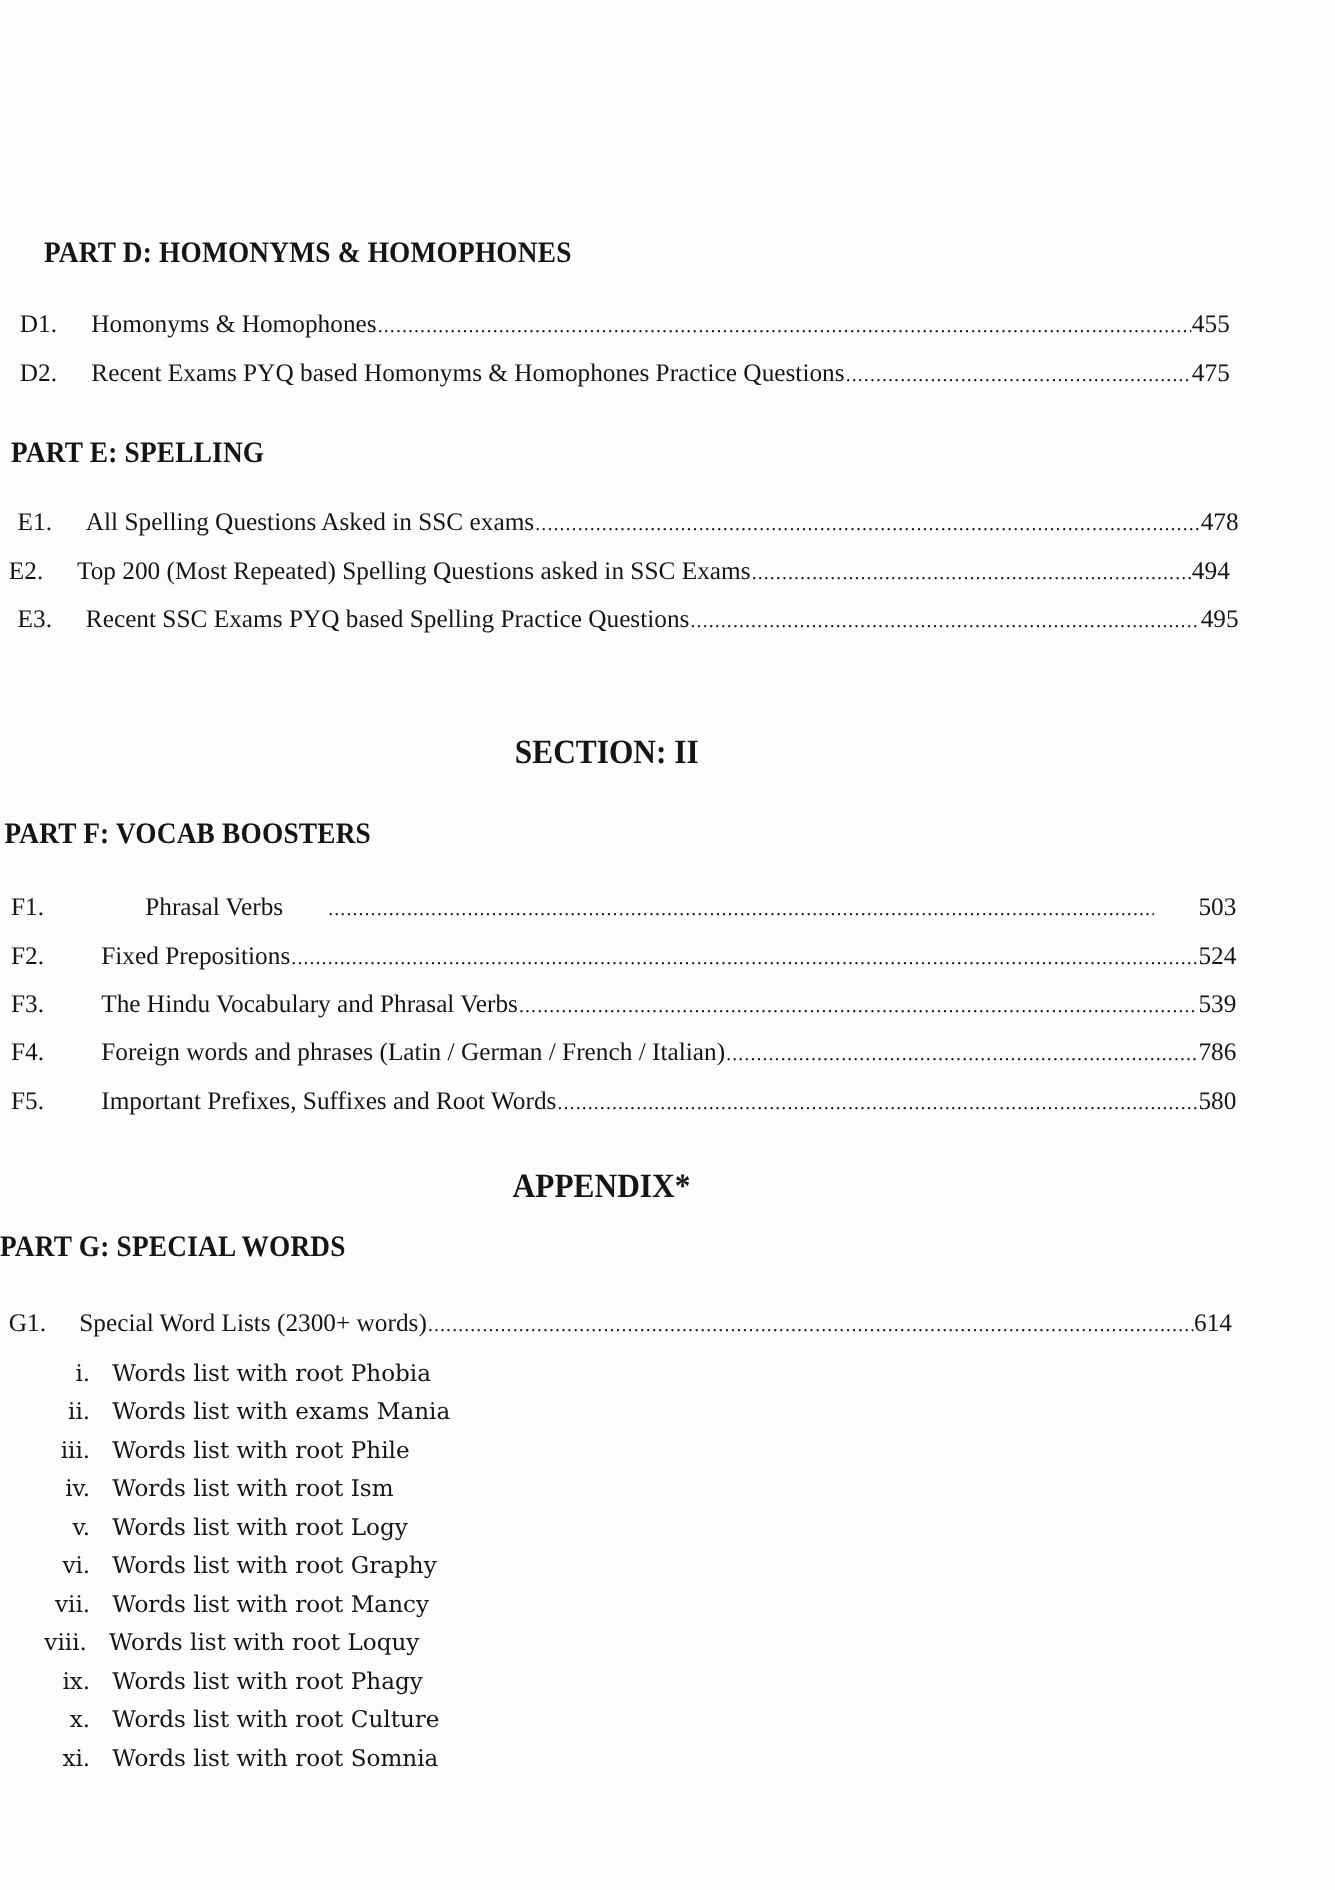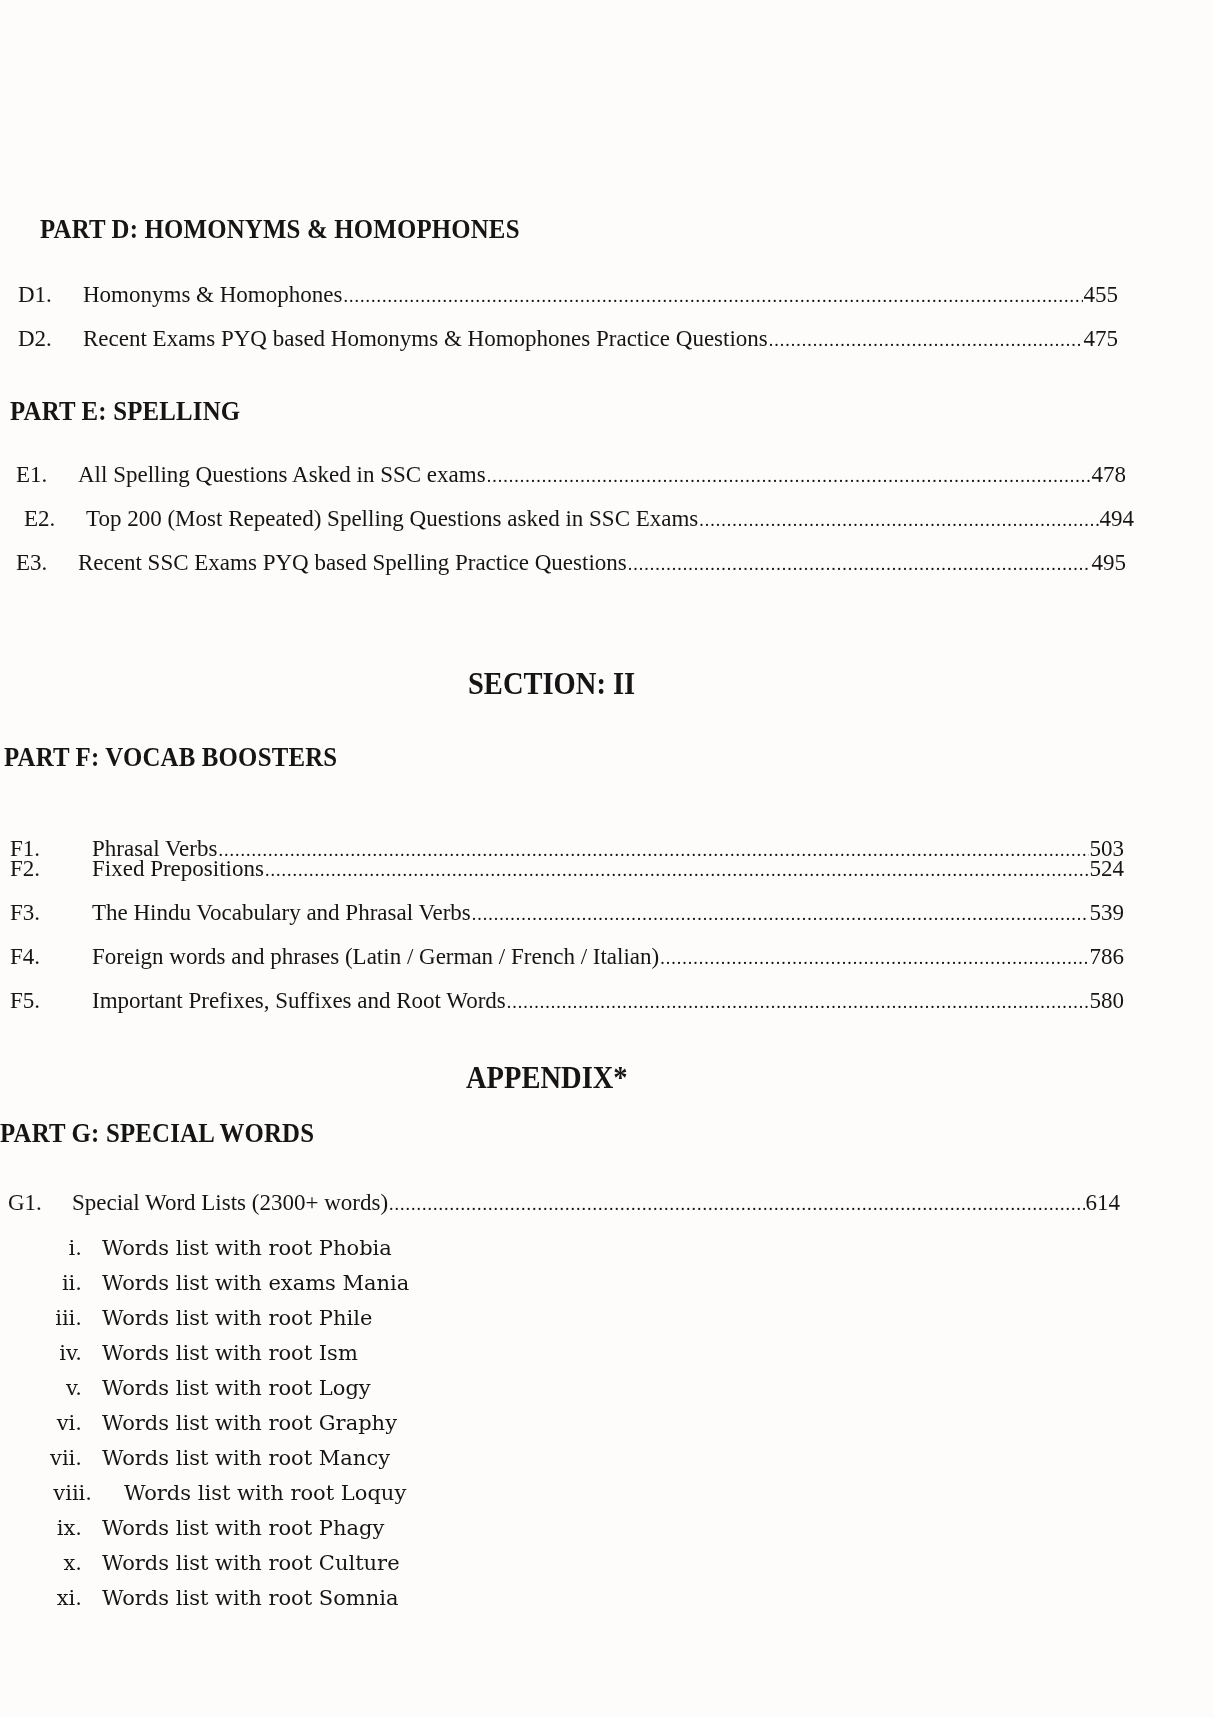--- a/index.html
+++ b/index.html
@@ -59,37 +59,37 @@
   <span class="page">475</span>
 </div>
 
 <div class="abs part-title" style="left:10px; top:396px;">PART E:  SPELLING</div>
 <div class="toc-row" style="left:16px; width:1110px; top:462px;">
   <span class="code" style="width:62px;">E1.</span>
   <span class="title">All Spelling Questions Asked in SSC exams</span>
   <span class="leader"></span>
   <span class="page">478</span>
 </div>
-<div class="toc-row" style="left:24px; width:1110px; top:506px;justify-content:center;">
+<div class="toc-row" style="left:8px; width:1110px; top:506px;justify-content:center;">
   <span class="code" style="width:62px;">E2.</span>
   <span class="title">Top 200 (Most Repeated) Spelling Questions asked in SSC Exams</span>
   <span class="leader"></span>
   <span class="page">494</span>
 </div>
 <div class="toc-row" style="left:16px; width:1110px; top:550px;">
   <span class="code" style="width:62px;">E3.</span>
   <span class="title">Recent SSC Exams PYQ based Spelling Practice Questions</span>
   <span class="leader"></span>
   <span class="page">495</span>
 </div>
 
 <div class="abs section-title" style="left:468px; top:666px;">SECTION: II</div>
 
 <div class="abs part-title" style="left:4px; top:742px;">PART F:  VOCAB BOOSTERS</div>
-<div class="toc-row" style="left:10px; width:1114px; top:836px;">
+<div class="toc-row" style="left:10px; width:1114px; top:812px;gap:40px;">
   <span class="code" style="width:82px;">F1.</span>
   <span class="title">Phrasal Verbs</span>
   <span class="leader"></span>
   <span class="page">503</span>
 </div>
 <div class="toc-row" style="left:10px; width:1114px; top:856px;">
   <span class="code" style="width:82px;">F2.</span>
   <span class="title">Fixed Prepositions</span>
   <span class="leader"></span>
   <span class="page">524</span>
@@ -144,21 +144,21 @@
   <span>Words list with root Logy</span>
 </div>
 <div class="sub-row" style="left:26px; top:1411px;">
   <span class="num">vi.</span>
   <span>Words list with root Graphy</span>
 </div>
 <div class="sub-row" style="left:26px; top:1446px;justify-content:center;">
   <span class="num">vii.</span>
   <span>Words list with root Mancy</span>
 </div>
-<div class="sub-row" style="left:36px; top:1481px;gap:12px;">
+<div class="sub-row" style="left:23px; top:1481px;">
   <span class="num">viii.</span>
   <span>Words list with root Loquy</span>
 </div>
 <div class="sub-row" style="left:26px; top:1516px;">
   <span class="num">ix.</span>
   <span>Words list with root Phagy</span>
 </div>
 <div class="sub-row" style="left:26px; top:1551px;">
   <span class="num">x.</span>
   <span>Words list with root Culture</span>

